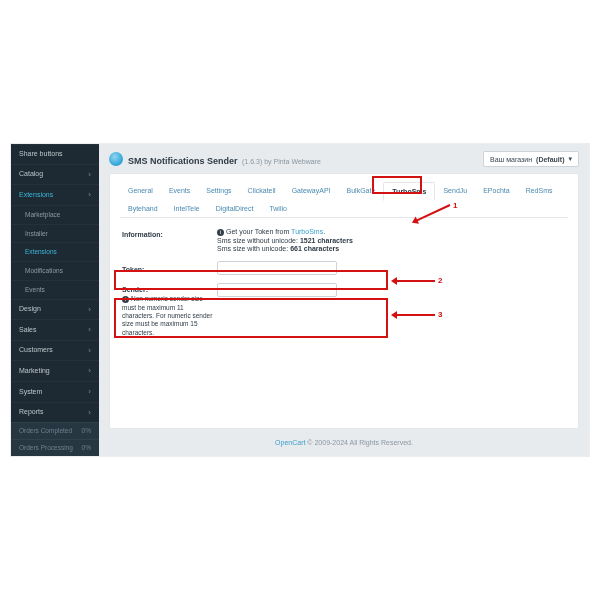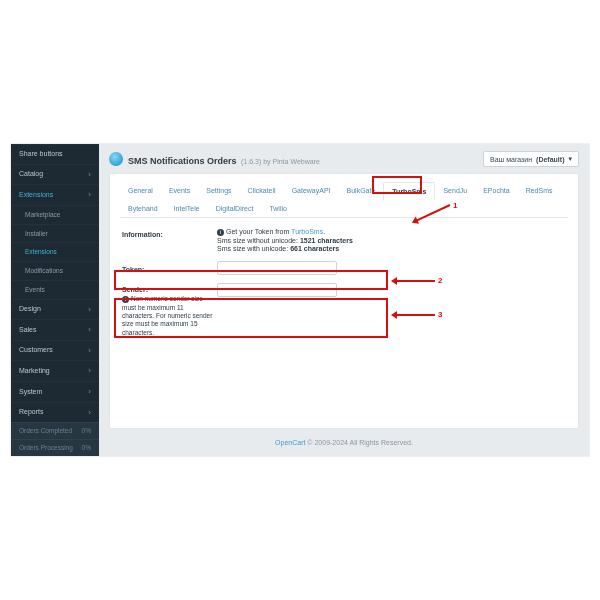--- a/index.html
+++ b/index.html
@@ -108,21 +108,21 @@
             <span>Orders Processing</span>
             <span>0%</span>
           </div>
    </div>
 
    <div class="main">
     <div class="header">
       <div class="header-l">
         <div class="logo"></div>
         <div>
-          <span class="title">SMS Notifications Orders</span>
+          <span class="title">SMS Notifications Sender</span>
           <span class="subtitle">(1.6.3) by Pinta Webware</span>
         </div>
       </div>
       <div class="store-sel">
         <span>Ваш магазин</span>
         <b>(Default)</b>
         <span>▾</span>
       </div>
     </div>
 

